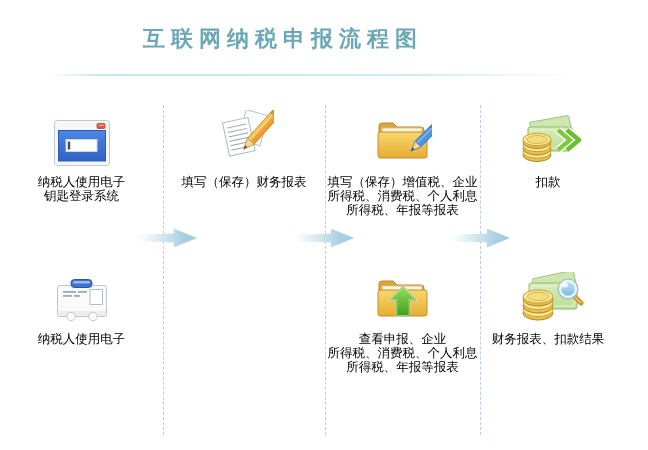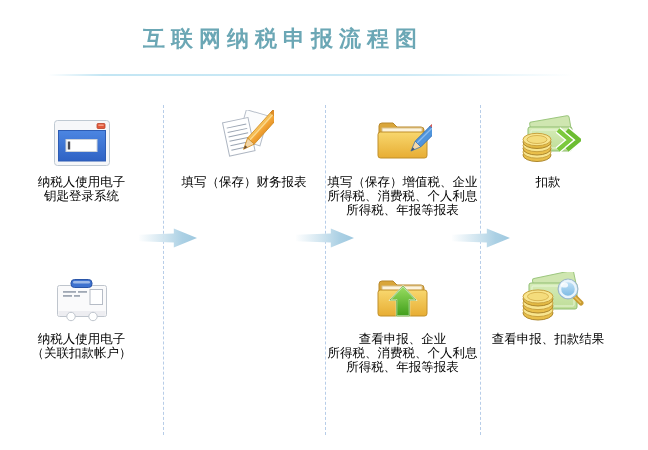--- a/index.html
+++ b/index.html
@@ -212,21 +212,20 @@
           <rect x="11" y="19" width="9" height="1.8"></rect>
             <rect x="22" y="19" width="6" height="1.8"></rect>
         </g>
         <rect x="38" y="13.5" width="12.5" height="15" fill="#ffffff" stroke="#b6bcc6"></rect>
         <circle cx="19" cy="40.5" r="4.2" fill="#ffffff" stroke="#bfc5cd"></circle>
         <circle cx="41" cy="40.5" r="4.2" fill="#ffffff" stroke="#bfc5cd"></circle>
       </svg>
     </div>
     <div class="label">
       <div>纳税人使用电子</div>
-      <div>（关联扣款帐户）</div>
     </div>
   </div>
 
 
   <div class="cell r2 c3">
     <div class="iconbox">
       <svg width="58" height="50" viewBox="0 0 58 50">
         <path d="M5 10 q0 -3 3 -3 h11 l4 4 h24 q3 0 3 3 v5 H5 z" fill="#d9a63b" stroke="#b9882a"></path>
         <rect x="8" y="12" width="40" height="8" fill="#fdf4dd" stroke="#d9c190"></rect>
         <rect x="4" y="16" width="49" height="26" rx="2.5" fill="url(#gFolderFront)" stroke="#c08f2a"></rect>
@@ -259,17 +258,17 @@
           <ellipse cx="26" cy="24.5" rx="10.5" ry="4.2" fill="#f4dc7c" stroke="#d9b653"></ellipse>
         </g>
         <path d="M63 25 L69 31" stroke="#c89a30" stroke-width="5" stroke-linecap="round"></path>
         <path d="M63 25 L68.5 30.5" stroke="#ecc560" stroke-width="1.6" stroke-linecap="round"></path>
         <circle cx="56" cy="17" r="10" fill="url(#gLens)" stroke="#9fb6c4"></circle>
         <circle cx="56" cy="17" r="8" fill="none" stroke="#e9f4fb" stroke-width="2.4"></circle>
         <ellipse cx="52.5" cy="13" rx="3.6" ry="2.6" fill="#ffffff" opacity="0.8"></ellipse>
       </svg>
     </div>
     <div class="label">
-      <div>查看申报、扣款结果</div>
+      <div>财务报表、扣款结果</div>
     </div>
   </div>
 
 </div>
 
 </body></html>

